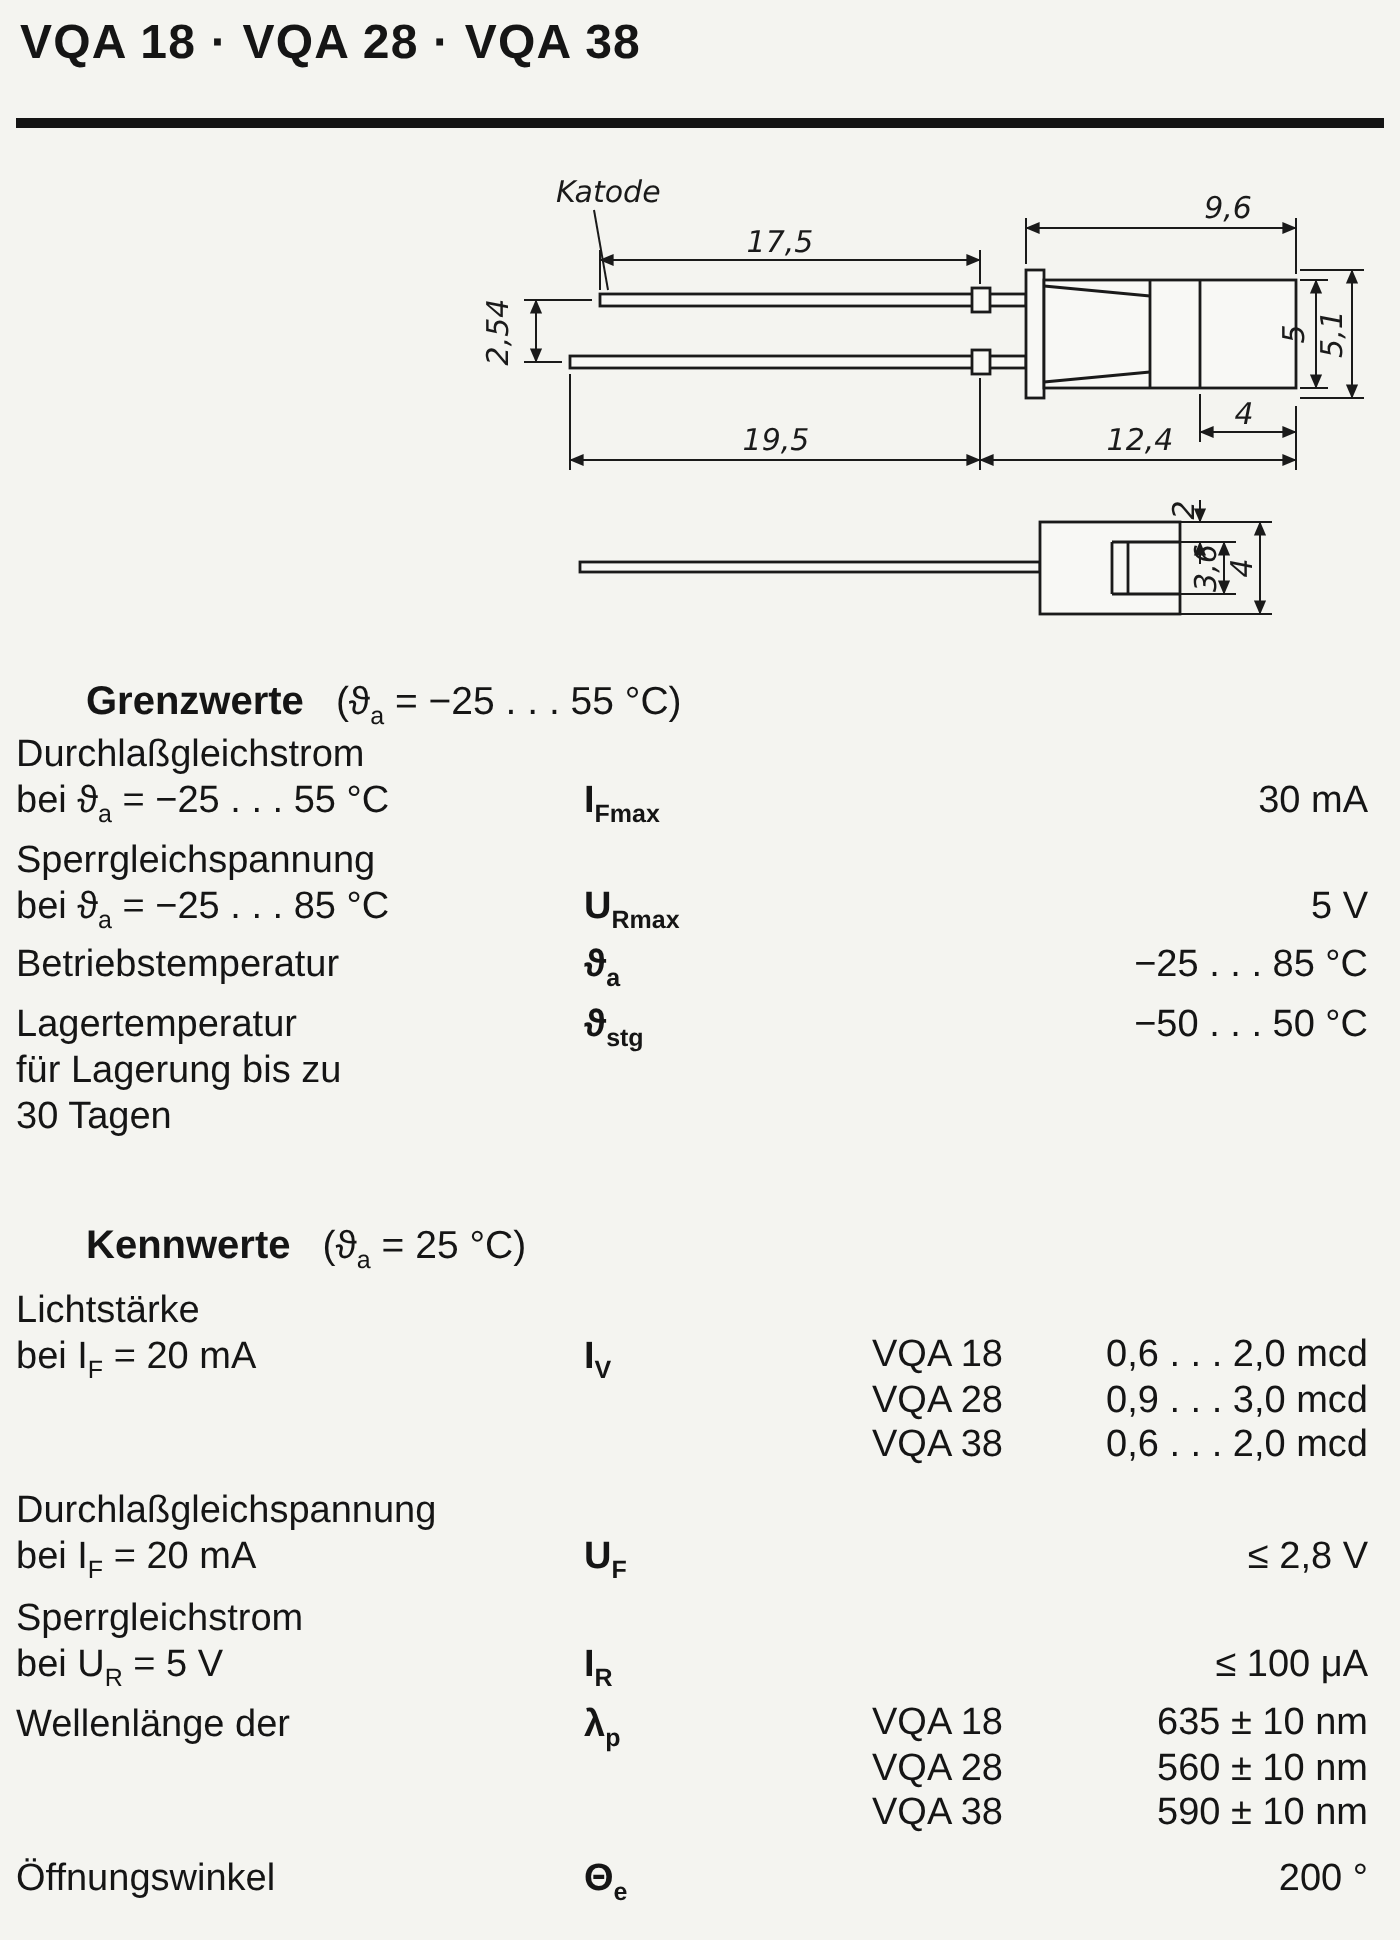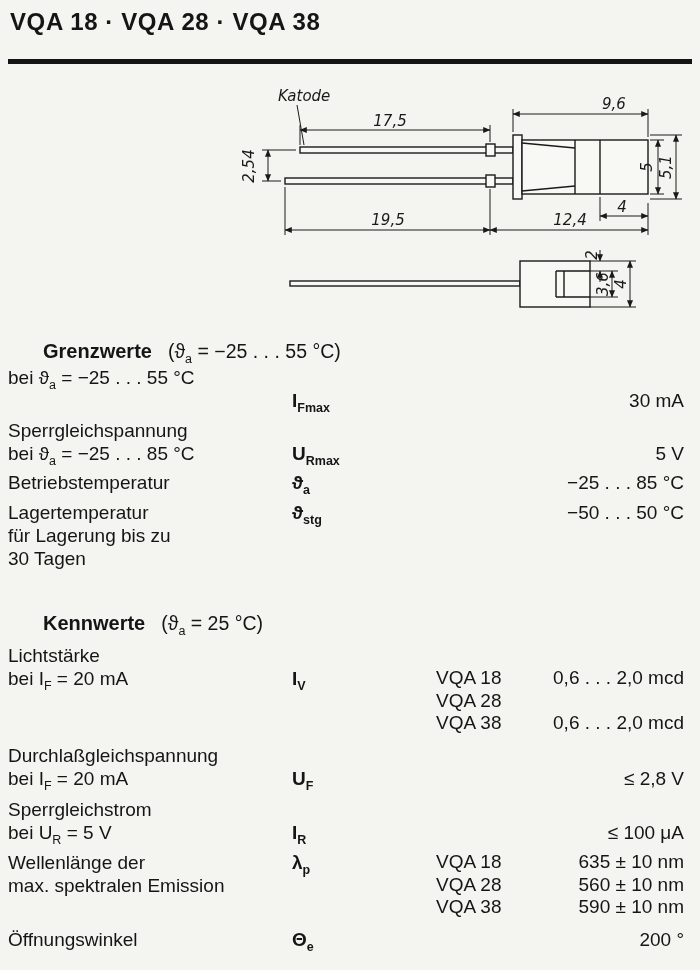--- a/index.html
+++ b/index.html
@@ -126,20 +126,21 @@
       <text x="626" y="199" transform="rotate(-90 626 199)">4</text>
     </g>
   </svg>
 
   <div class="sec-h" style="top:340px">
     <span class="hw">Grenzwerte</span><span class="cond"><span>(ϑ</span><sub>a</sub><span> = −25 . . . 55 °C)</span></span>
   </div>
 
   <div class="trow" style="top:366px">
     <div class="lbl">
+      <div class="ln">Durchlaßgleichstrom</div>
       <div class="ln"><span>bei ϑ</span><sub>a</sub><span> = −25 . . . 55 °C</span></div>
     </div>
     <div class="sym" style="top:23px"><span>I</span><sub>Fmax</sub></div>
     <div class="val" style="top:23px">30 mA</div>
   </div>
 
   <div class="trow" style="top:419px">
     <div class="lbl">
       <div class="ln">Sperrgleichspannung</div>
       <div class="ln"><span>bei ϑ</span><sub>a</sub><span> = −25 . . . 85 °C</span></div>
@@ -176,20 +177,21 @@
       <div class="ln"><span>bei I</span><sub>F</sub><span> = 20 mA</span></div>
     </div>
     <div class="sym" style="top:23px"><span>I</span><sub>V</sub></div>
     <div class="variants" style="top:23px">
       <div class="vln">
           <span class="vname">VQA 18</span>
           <span class="vval">0,6 . . . 2,0 mcd</span>
         </div>
       <div class="vln">
           <span class="vname">VQA 28</span>
+          <span class="vval">0,9 . . . 3,0 mcd</span>
         </div>
       <div class="vln">
           <span class="vname">VQA 38</span>
           <span class="vval">0,6 . . . 2,0 mcd</span>
         </div>
     </div>
   </div>
 
   <div class="trow" style="top:744px">
     <div class="lbl">
@@ -205,21 +207,20 @@
       <div class="ln">Sperrgleichstrom</div>
       <div class="ln"><span>bei U</span><sub>R</sub><span> = 5 V</span></div>
     </div>
     <div class="sym" style="top:23px"><span>I</span><sub>R</sub></div>
     <div class="val" style="top:23px">≤ 100 μA</div>
   </div>
 
   <div class="trow" style="top:851px">
     <div class="lbl">
       <div class="ln">Wellenlänge der</div>
-      <div class="ln">max. spektralen Emission</div>
     </div>
     <div class="sym" style="top:0"><span>λ</span><sub>p</sub></div>
     <div class="variants" style="top:0">
       <div class="vln">
           <span class="vname">VQA 18</span>
           <span class="vval">635 ± 10 nm</span>
         </div>
       <div class="vln">
           <span class="vname">VQA 28</span>
           <span class="vval">560 ± 10 nm</span>

